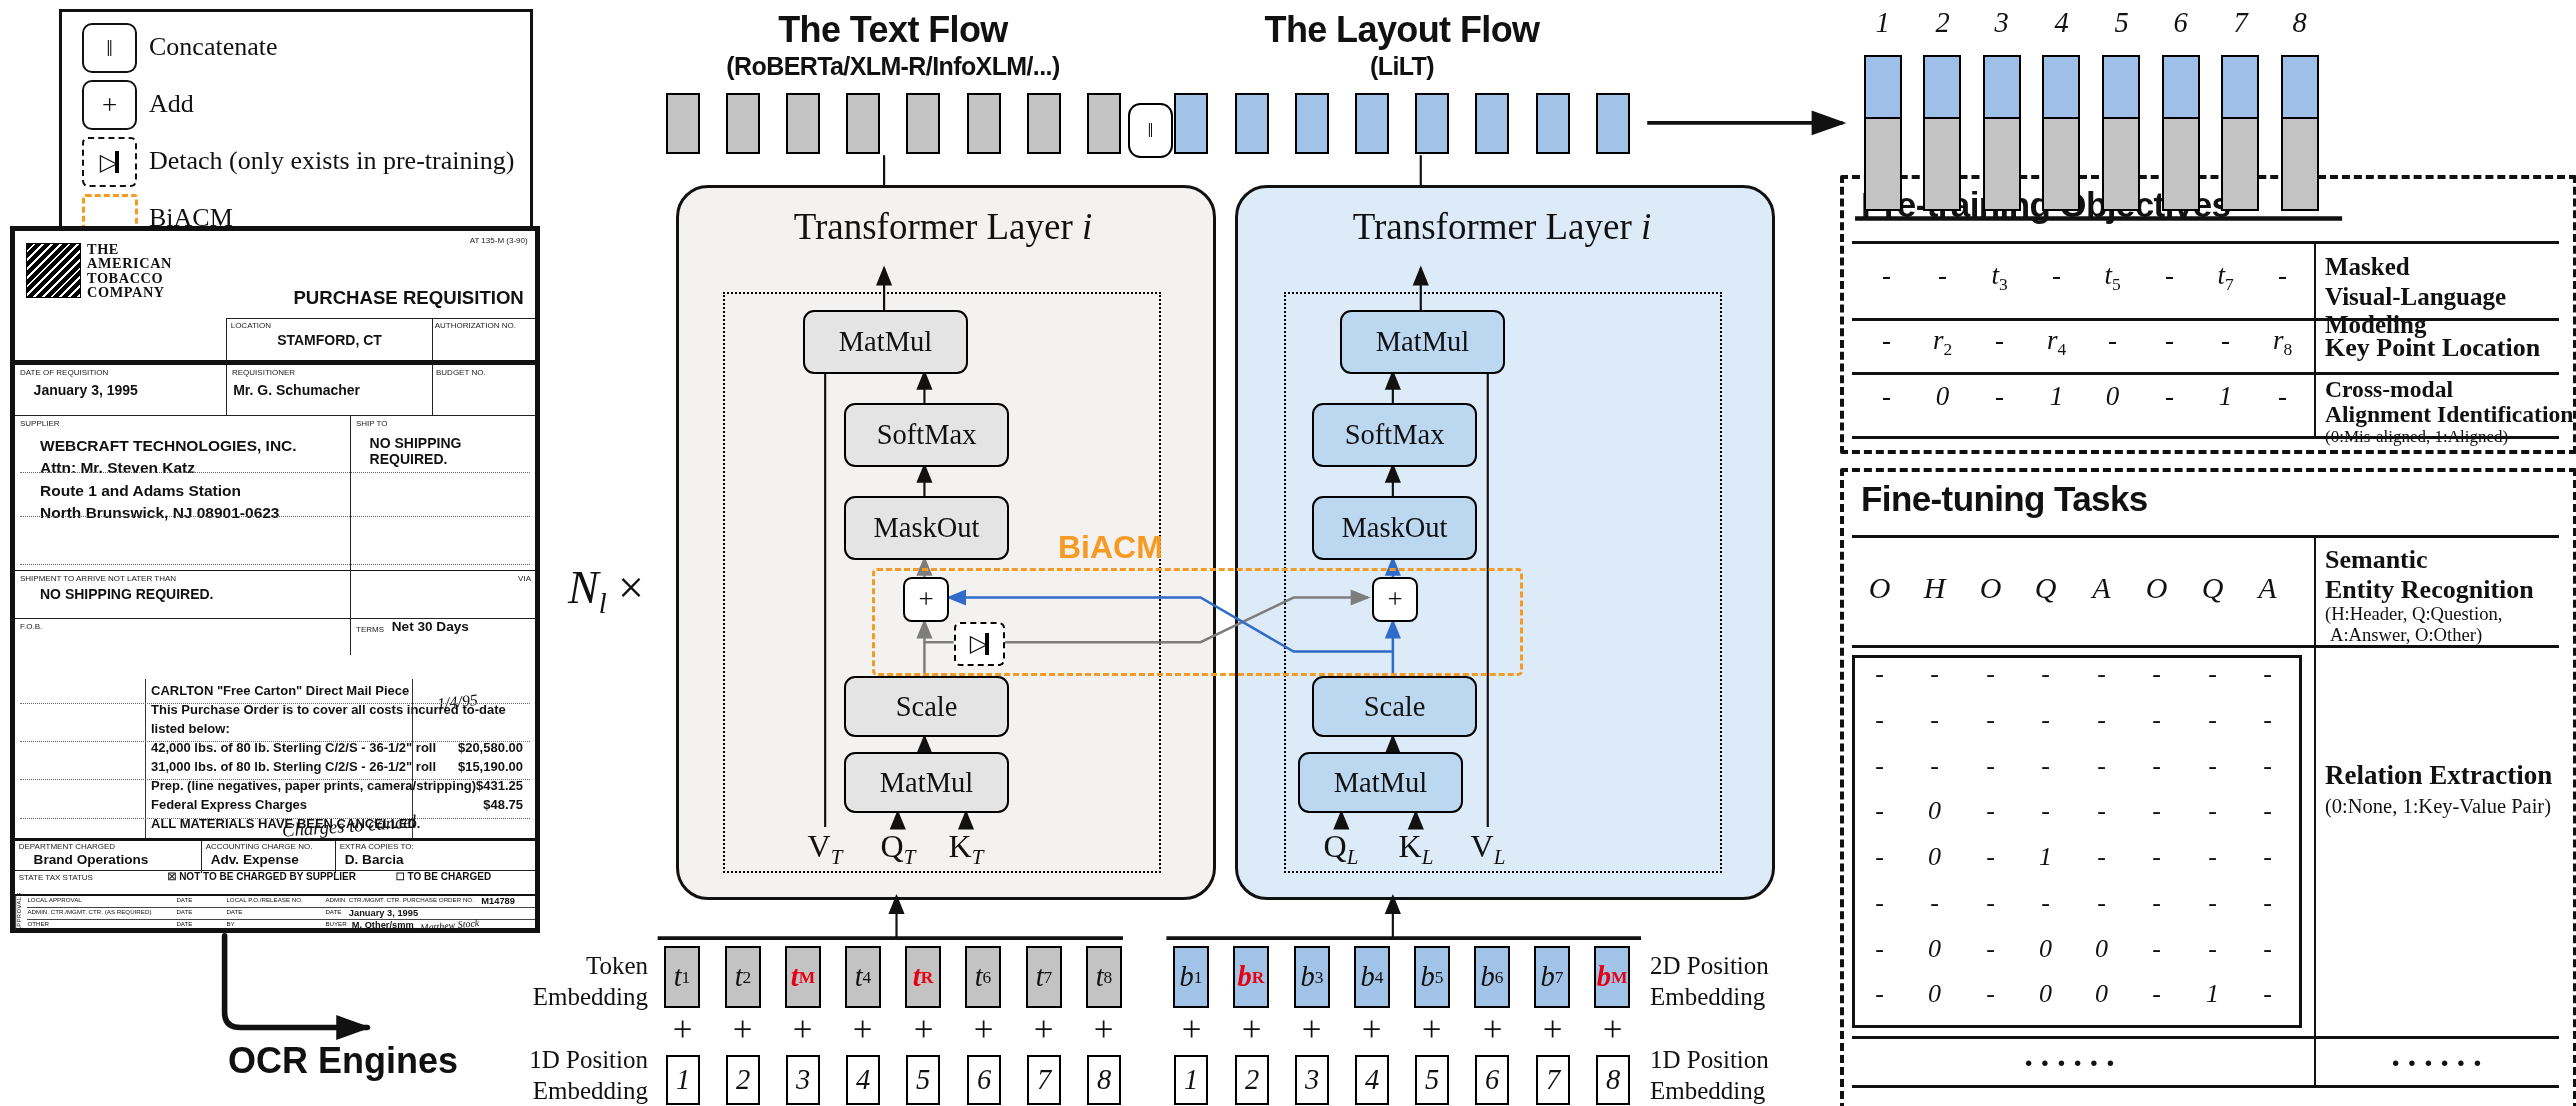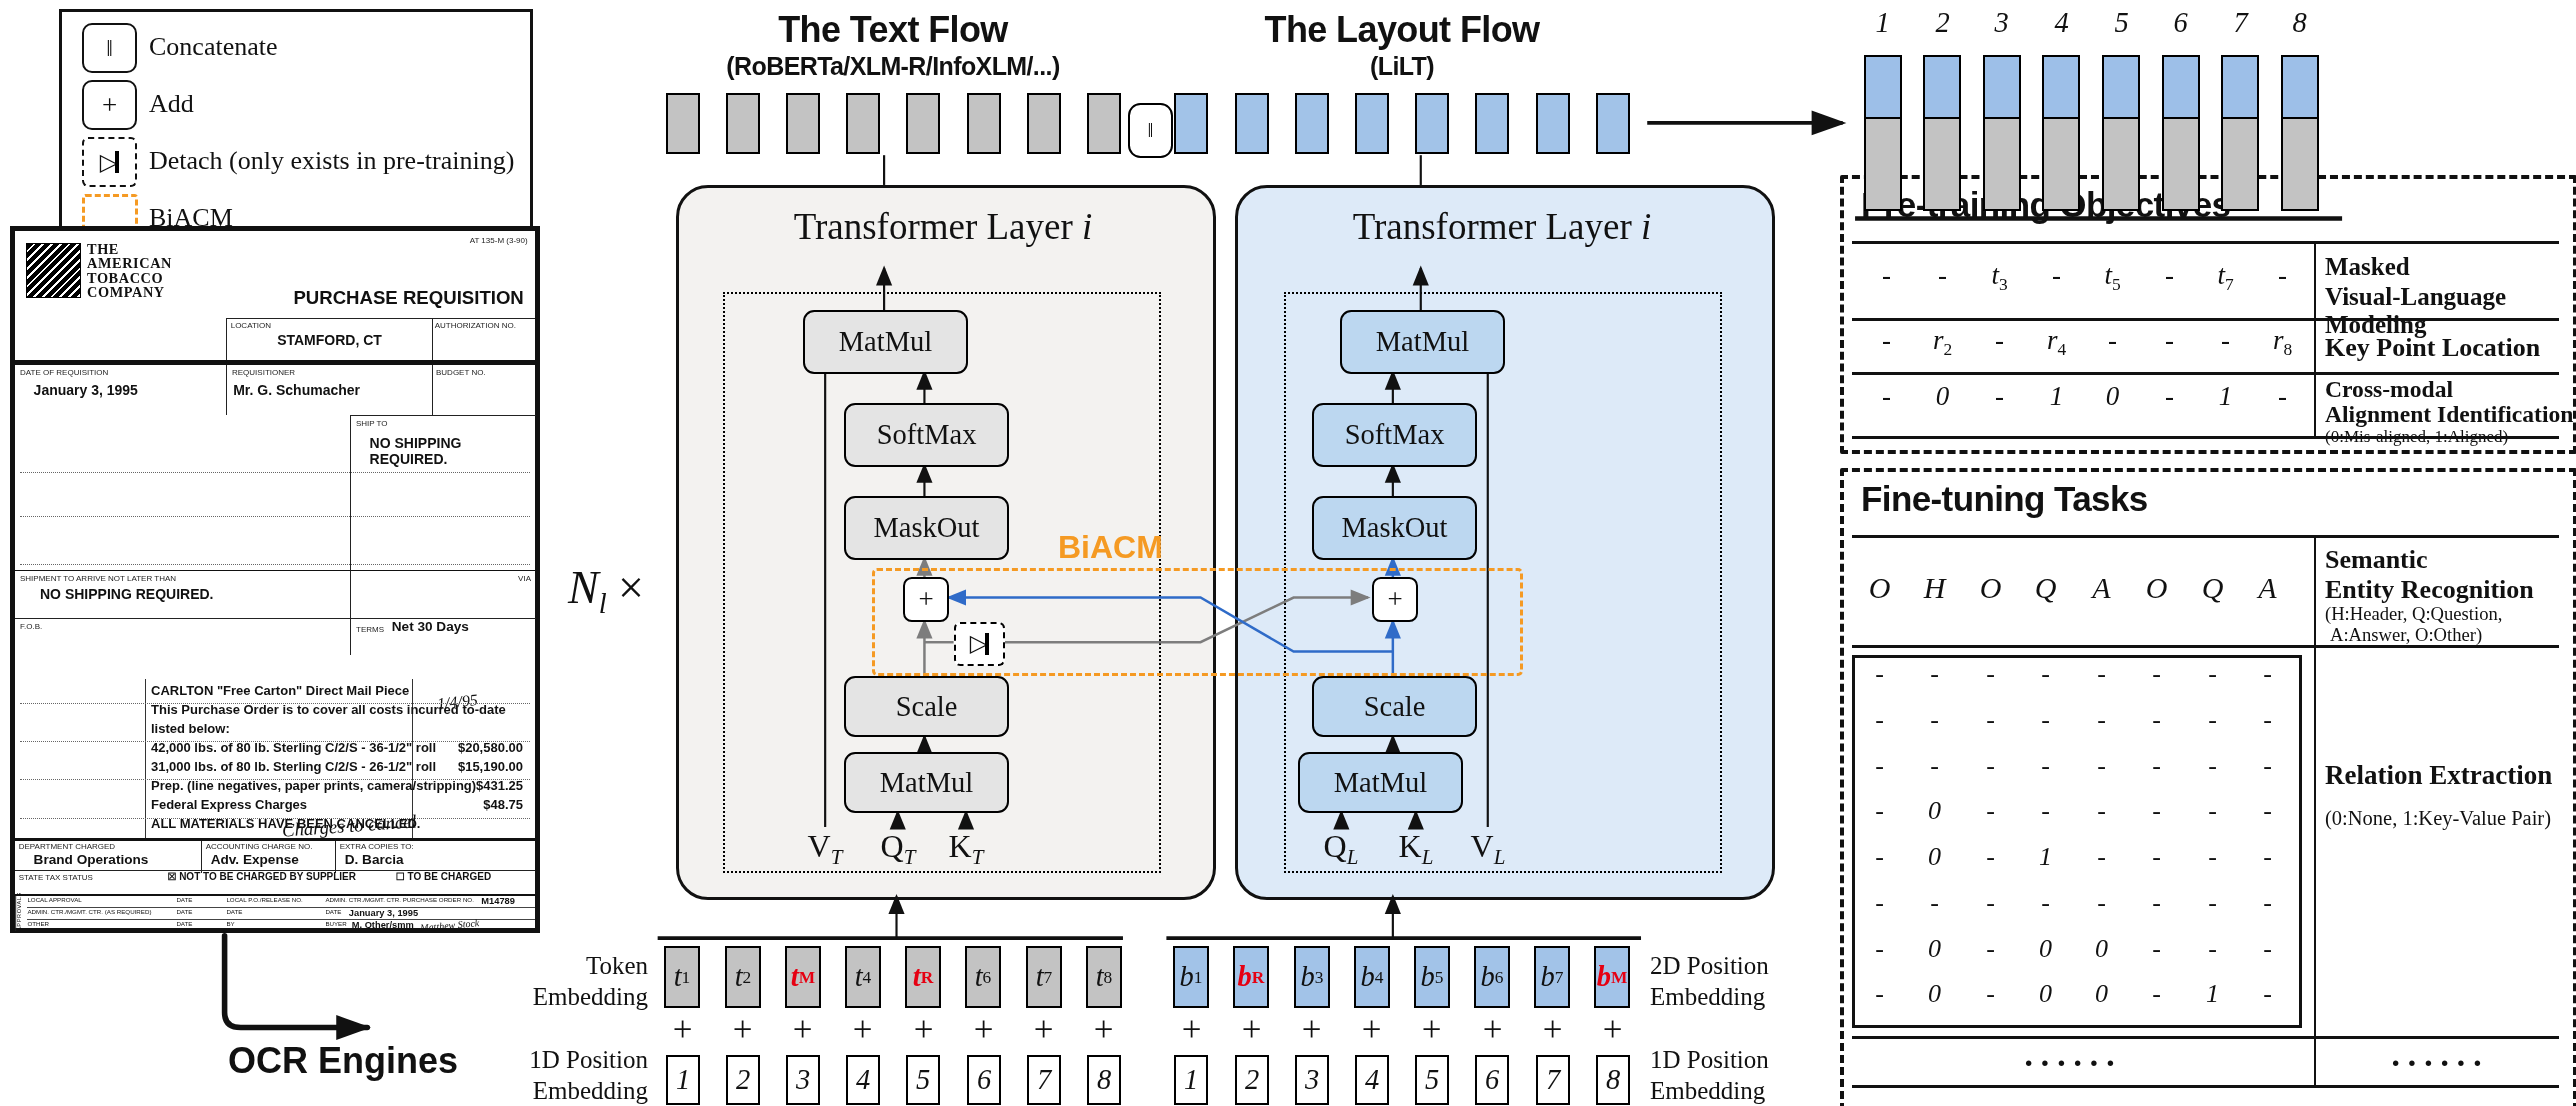--- a/index.html
+++ b/index.html
@@ -181,20 +181,29 @@
       <div class="val" style="padding:2.5px 18.6px;">January 3, 1995</div>
     </div>
     <div class="abs" style="left:211px;top:134px;width:205px;height:50px;border-left:1.2px solid #222;border-right:1.2px solid #222;">
       <div class="lab" style="padding:2.5px 5px;">REQUISITIONER</div>
       <div class="val" style="padding:2.5px 6.2px;">Mr. G. Schumacher</div>
     </div>
     <div class="abs" style="left:416px;top:134px;width:104px;height:50px;">
       <div class="lab" style="padding:2.5px 5px;">BUDGET NO.</div>
     </div>
 
+    <div class="abs" style="left:0;top:184px;width:335px;height:155px;border-top:1.2px solid #222;">
+      <div class="lab" style="padding:2.5px 5px;">SUPPLIER</div>
+      <div class="val" style="padding:5px 0 0 25px;line-height:22.3px;font-size:15.5px;">
+        <div>WEBCRAFT TECHNOLOGIES, INC.</div>
+          <div>Attn: Mr. Steven Katz</div>
+        <div>Route 1 and Adams Station</div>
+          <div>North Brunswick, NJ 08901-0623</div>
+      </div>
+    </div>
     <div class="abs" style="left:335px;top:184px;width:185px;height:155px;border-top:1.2px solid #222;border-left:1.2px solid #222;">
       <div class="lab" style="padding:2.5px 5px;">SHIP TO</div>
       <div class="val" style="padding:5px 0 0 18.6px;">NO SHIPPING REQUIRED.</div>
     </div>
     <div class="dotlead" style="left:5px;top:241px;width:510px;"></div>
     <div class="dotlead" style="left:5px;top:285px;width:510px;"></div>
     <div class="dotlead" style="left:5px;top:333px;width:510px;"></div>
 
     <div class="abs" style="left:0;top:339px;width:335px;height:48px;border-top:1.9px solid #111;">
       <div class="lab" style="padding:2.5px 5px;">SHIPMENT TO ARRIVE NOT LATER THAN</div>
@@ -368,21 +377,21 @@
   <div class="abs hline" style="left:1852px;top:645px;width:707px;height:2.5px;"></div>
   <div class="abs hline" style="left:1852px;top:1036px;width:707px;height:2.5px;"></div>
   <div class="abs hline" style="left:1852px;top:1085px;width:707px;height:2.5px;"></div>
   <div class="abs vline" style="left:2314px;top:535px;width:1.9px;height:552px;"></div>
   <div class="abs tbl-label" style="left:2325px;top:545px;font-size:26px;">Semantic</div>
   <div class="abs tbl-label" style="left:2325px;top:575px;font-size:26px;">Entity Recognition</div>
   <div class="abs tbl-note" style="left:2325px;top:603px;">(H:Header, Q:Question,</div>
   <div class="abs tbl-note" style="left:2330px;top:624px;">A:Answer, O:Other)</div>
   <div class="abs matrix-box" style="left:1852px;top:655px;width:444px;height:367px;"></div>
   <div class="abs tbl-label" style="left:2325px;top:760px;font-size:27px;">Relation Extraction</div>
-  <div class="abs tbl-note" style="left:2325px;top:795px;font-size:20.5px;margin-top:12px;">(0:None, 1:Key-Value Pair)</div>
+  <div class="abs tbl-note" style="left:2325px;top:795px;font-size:20.5px;">(0:None, 1:Key-Value Pair)</div>
   <div class="abs dots" style="left:1979px;top:1044px;width:186px;">······</div>
   <div class="abs dots" style="left:2346px;top:1044px;width:186px;">······</div>
 
 <div class="abs bar gray" style="left:666px;top:93px;width:34px;height:61px;"></div>
     <div class="abs bar gray" style="left:726px;top:93px;width:34px;height:61px;"></div>
     <div class="abs bar gray" style="left:786px;top:93px;width:34px;height:61px;"></div>
     <div class="abs bar gray" style="left:846px;top:93px;width:34px;height:61px;"></div>
     <div class="abs bar gray" style="left:906px;top:93px;width:34px;height:61px;"></div>
     <div class="abs bar gray" style="left:967px;top:93px;width:34px;height:61px;"></div>
     <div class="abs bar gray" style="left:1027px;top:93px;width:34px;height:61px;"></div>

